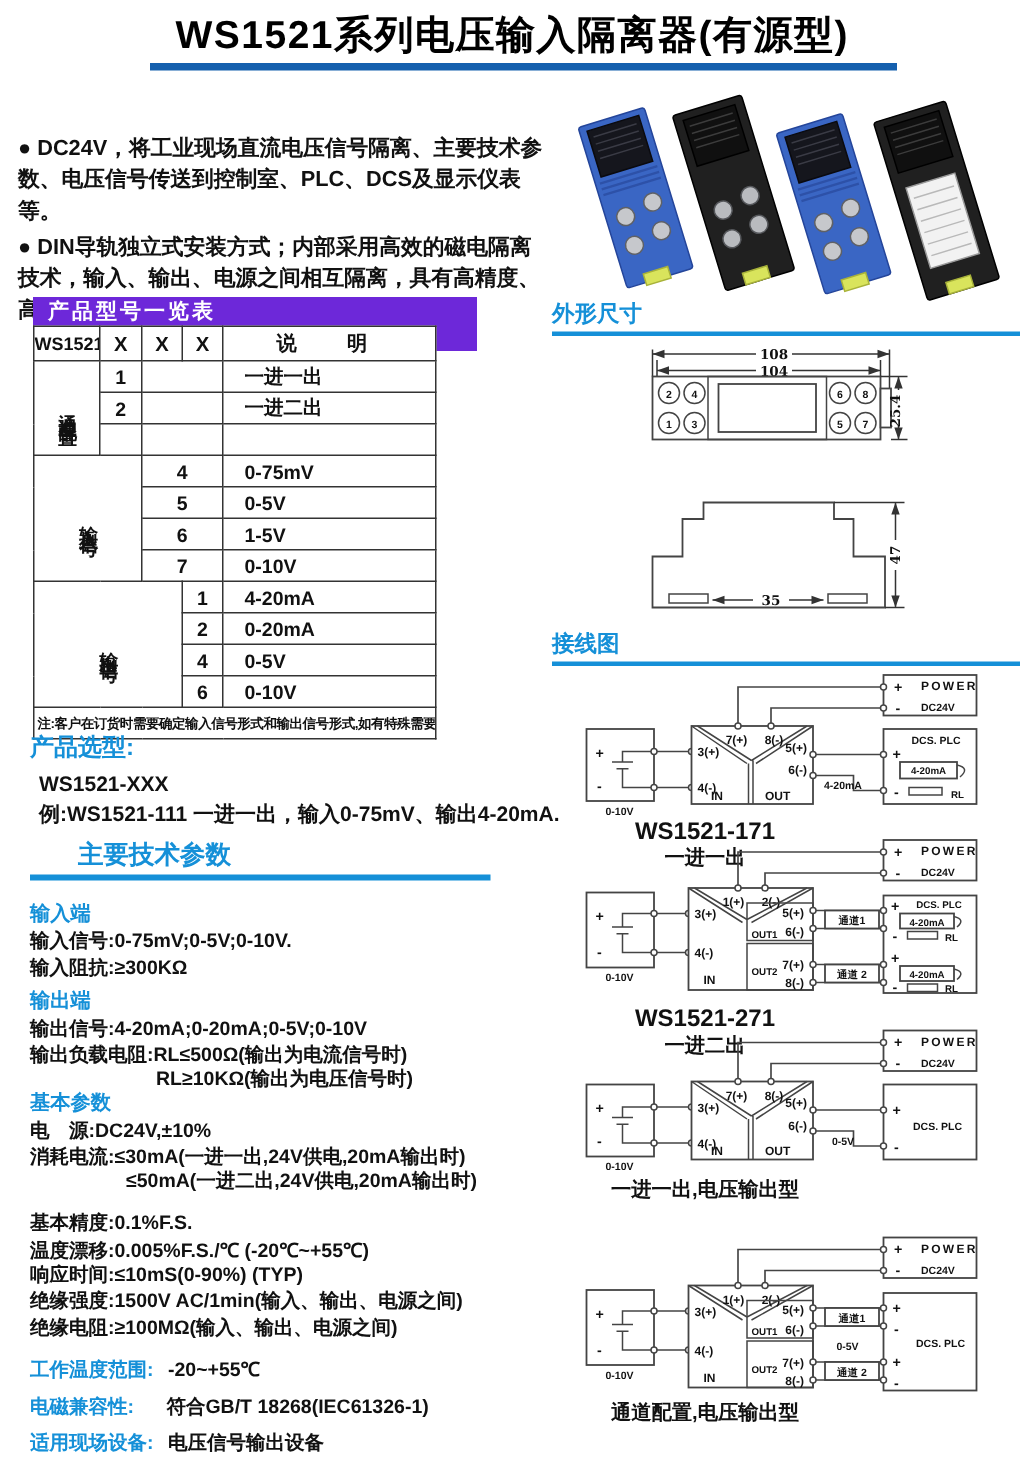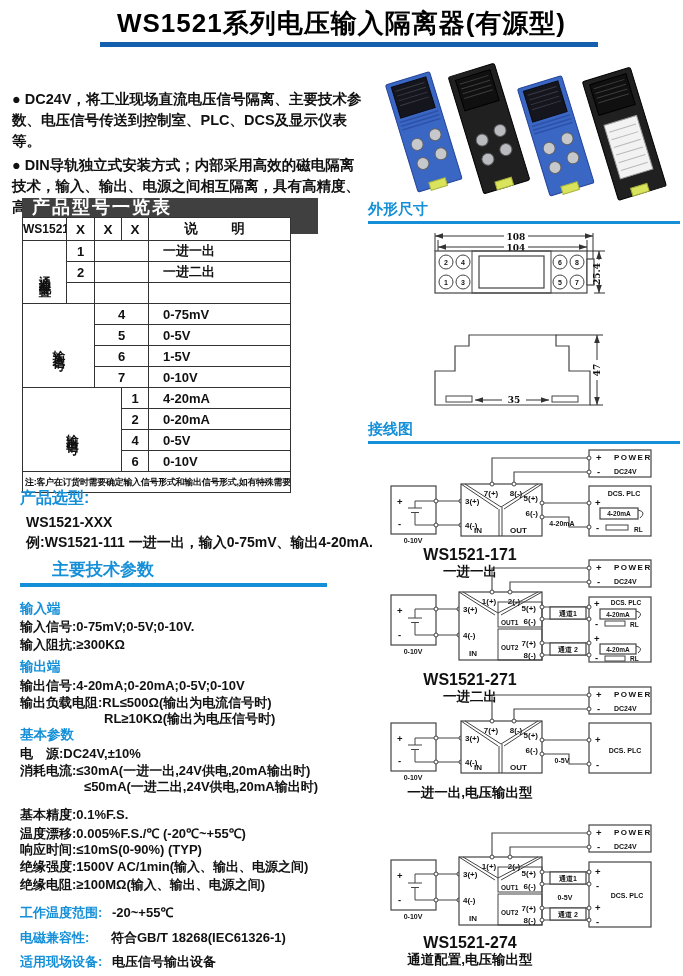--- a/index.html
+++ b/index.html
@@ -8,22 +8,22 @@
 
   
   .doc-title{position:absolute;top:6px;left:0;width:683px;text-align:center;
     font-size:26px;font-weight:bold;color:#000;letter-spacing:1px;}
   .title-rule{position:absolute;top:42px;left:100px;width:498px;height:5px;background:#1560ae;}
 
   .feature{position:absolute;left:12px;width:352px;font-size:14.5px;font-weight:bold;
     color:#111;line-height:21px;}
 
   
-  .table-bar{position:absolute;top:198px;left:22px;width:286px;height:36px;background:#404040;
-    color:#fff;font-size:18px;font-weight:bold;line-height:19px;padding-left:10px;letter-spacing:2px;}
+  .table-bar{position:absolute;top:198px;left:22px;width:286px;height:36px;background:#6d28d9;
+    color:#fff;font-size:14px;font-weight:bold;line-height:19px;padding-left:10px;letter-spacing:2px;}
   table.model{position:absolute;top:217px;left:22px;border-collapse:collapse;table-layout:fixed;
     width:268px;background:#fff;}
   table.model td{border:1px solid #333;font-size:13px;font-weight:bold;color:#111;
     height:20px;padding:0;text-align:center;overflow:hidden;}
   table.model tr.head td{height:22px;font-size:13.5px;}
   table.model td.desc{text-align:left;padding-left:14px;}
   table.model td.vert{writing-mode:vertical-rl;text-orientation:upright;letter-spacing:3px;
     font-size:12.5px;}
   table.model td.note{font-size:9px;font-weight:bold;text-align:left;padding:2px 2px;
     white-space:nowrap;letter-spacing:-0.3px;height:16px;}
@@ -516,17 +516,16 @@
       <circle class="term" cx="225" cy="62" r="2"></circle>
     <circle class="term" cx="225" cy="86" r="2"></circle>
       <circle class="term" cx="225" cy="98" r="2"></circle>
     <text class="t9" x="231" y="53">+</text>
     <text class="t9" x="232" y="67">-</text>
     <text class="t9" x="231" y="89">+</text>
     <text class="t9" x="232" y="103">-</text>
     <text class="t7" x="263" y="76" text-anchor="middle">DCS. PLC</text>
   </svg>
   <div class="wd-caption" style="top:934px;left:370px;width:200px;">
-    <div class="m">WS1521-274</div>
     <div class="c">通道配置,电压输出型</div>
   </div>
 
 </div>
 
 </body></html>

